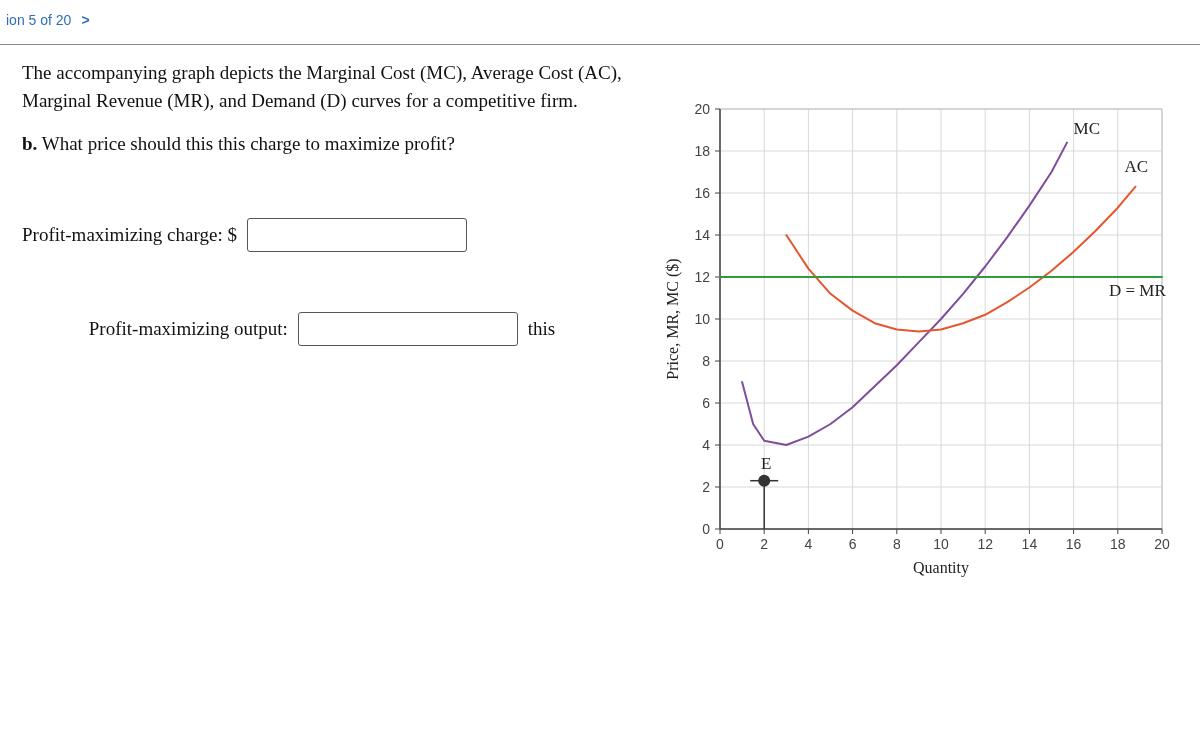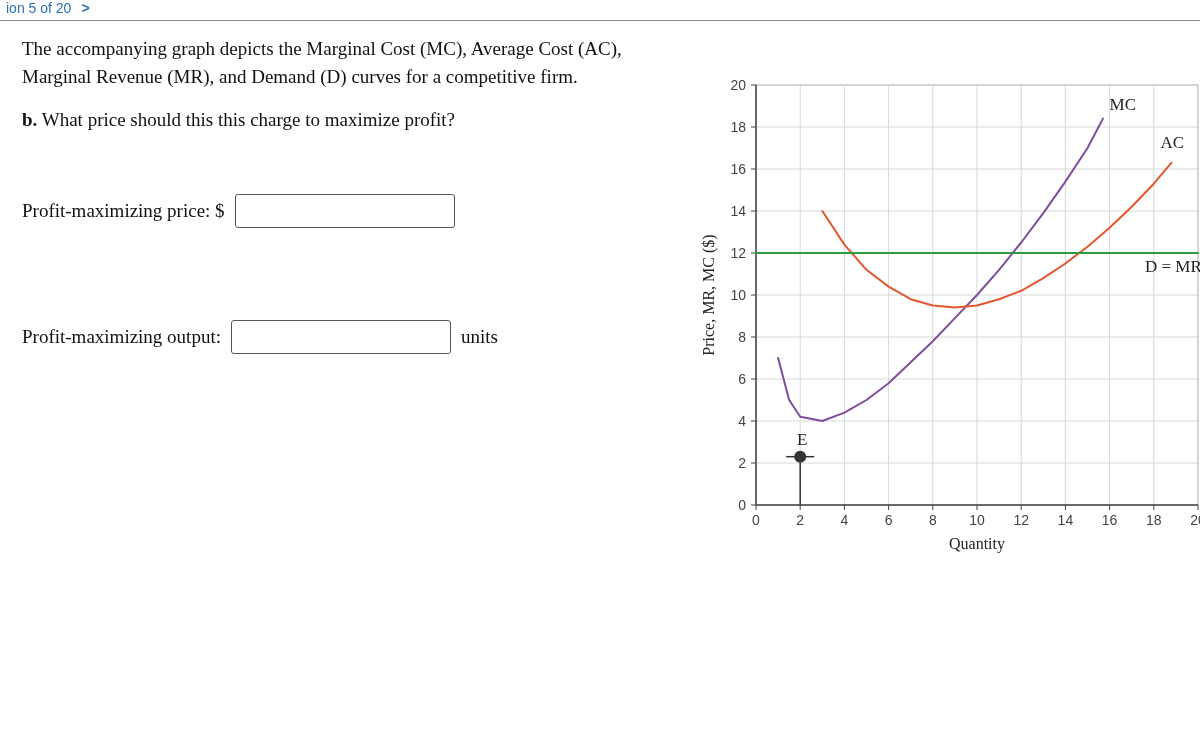--- a/index.html
+++ b/index.html
@@ -1,19 +1,19 @@
 <!DOCTYPE html>
 <html><head>
 <meta charset="utf-8">
 <style>
   * { box-sizing: border-box; margin: 0; padding: 0; }
   body { font-family: Georgia, 'Times New Roman', serif; width: 1200px; height: 731px; background: #fff; position: relative; }
-  .top-bar { color: #2c6fb5; font-family: Arial, sans-serif; font-size: 14px; padding: 0 6px; display: flex; align-items: center; gap: 10px; }
+  .top-bar { color: #2c6fb5; font-family: Arial, sans-serif; font-size: 14px; padding: 12px 6px; display: flex; align-items: center; gap: 10px; }
   .top-bar .chev { font-weight: bold; }
-  .content { border-top: 1px solid #888; margin-top: 4px; padding: 14px 22px; display: flex; gap: 36px; }
+  .content { border-top: 1px solid #888; margin-top: 4px; padding: 14px 22px; display: flex; }
   .left { width: 600px; font-size: 19px; line-height: 1.45; color: #111; }
   .left p { margin-bottom: 16px; }
   .field-row { display: flex; align-items: center; gap: 10px; margin: 30px 0 50px 0; }
   .field-row .lbl { font-size: 19px; }
   .field-row input { width: 220px; height: 34px; border: 1px solid #555; border-radius: 3px; font-size: 16px; padding: 2px 6px; }
   .right { flex: 1; position: relative; }
   .chart-wrap { position: absolute; left: 40px; top: 40px; }
   .ylabel { font-family: Georgia, serif; font-size: 16px; }
   .xlabel { font-family: Georgia, serif; font-size: 16px; text-anchor: middle; }
   .curve-label { font-family: Georgia, serif; font-size: 17px; }
@@ -26,27 +26,27 @@
   <span class="chev">&gt;</span>
 </div>
 
 <div class="content">
   <div class="left">
     <p>The accompanying graph depicts the Marginal Cost (MC), Average Cost (AC), Marginal Revenue (MR), and Demand (D) curves for a competitive firm.</p>
     <p>
       <b>b.</b><span> What price should this this charge to maximize profit?</span>
     </p>
     <div class="field-row" style="margin-top:60px;">
-      <span class="lbl">Profit-maximizing price: $</span>
+      <span class="lbl">Profit-maximizing charge: $</span>
       <input type="text" style="">
     </div>
-    <div class="field-row" style="margin-top:92px;">
+    <div class="field-row" style="margin-top:60px;justify-content:center;">
       <span class="lbl">Profit-maximizing output:</span>
       <input type="text" style="">
-      <span class="lbl">units</span>
+      <span class="lbl">this</span>
     </div>
   </div>
 
   <div class="right">
     <div class="chart-wrap">
       <svg id="chart" width="540" height="500">
           <line x1="58" y1="430" x2="58" y2="10" stroke="#d8d8d8" stroke-width="1"></line>
           <line x1="102.2" y1="430" x2="102.2" y2="10" stroke="#d8d8d8" stroke-width="1"></line>
           <line x1="146.4" y1="430" x2="146.4" y2="10" stroke="#d8d8d8" stroke-width="1"></line>
           <line x1="190.6" y1="430" x2="190.6" y2="10" stroke="#d8d8d8" stroke-width="1"></line>

